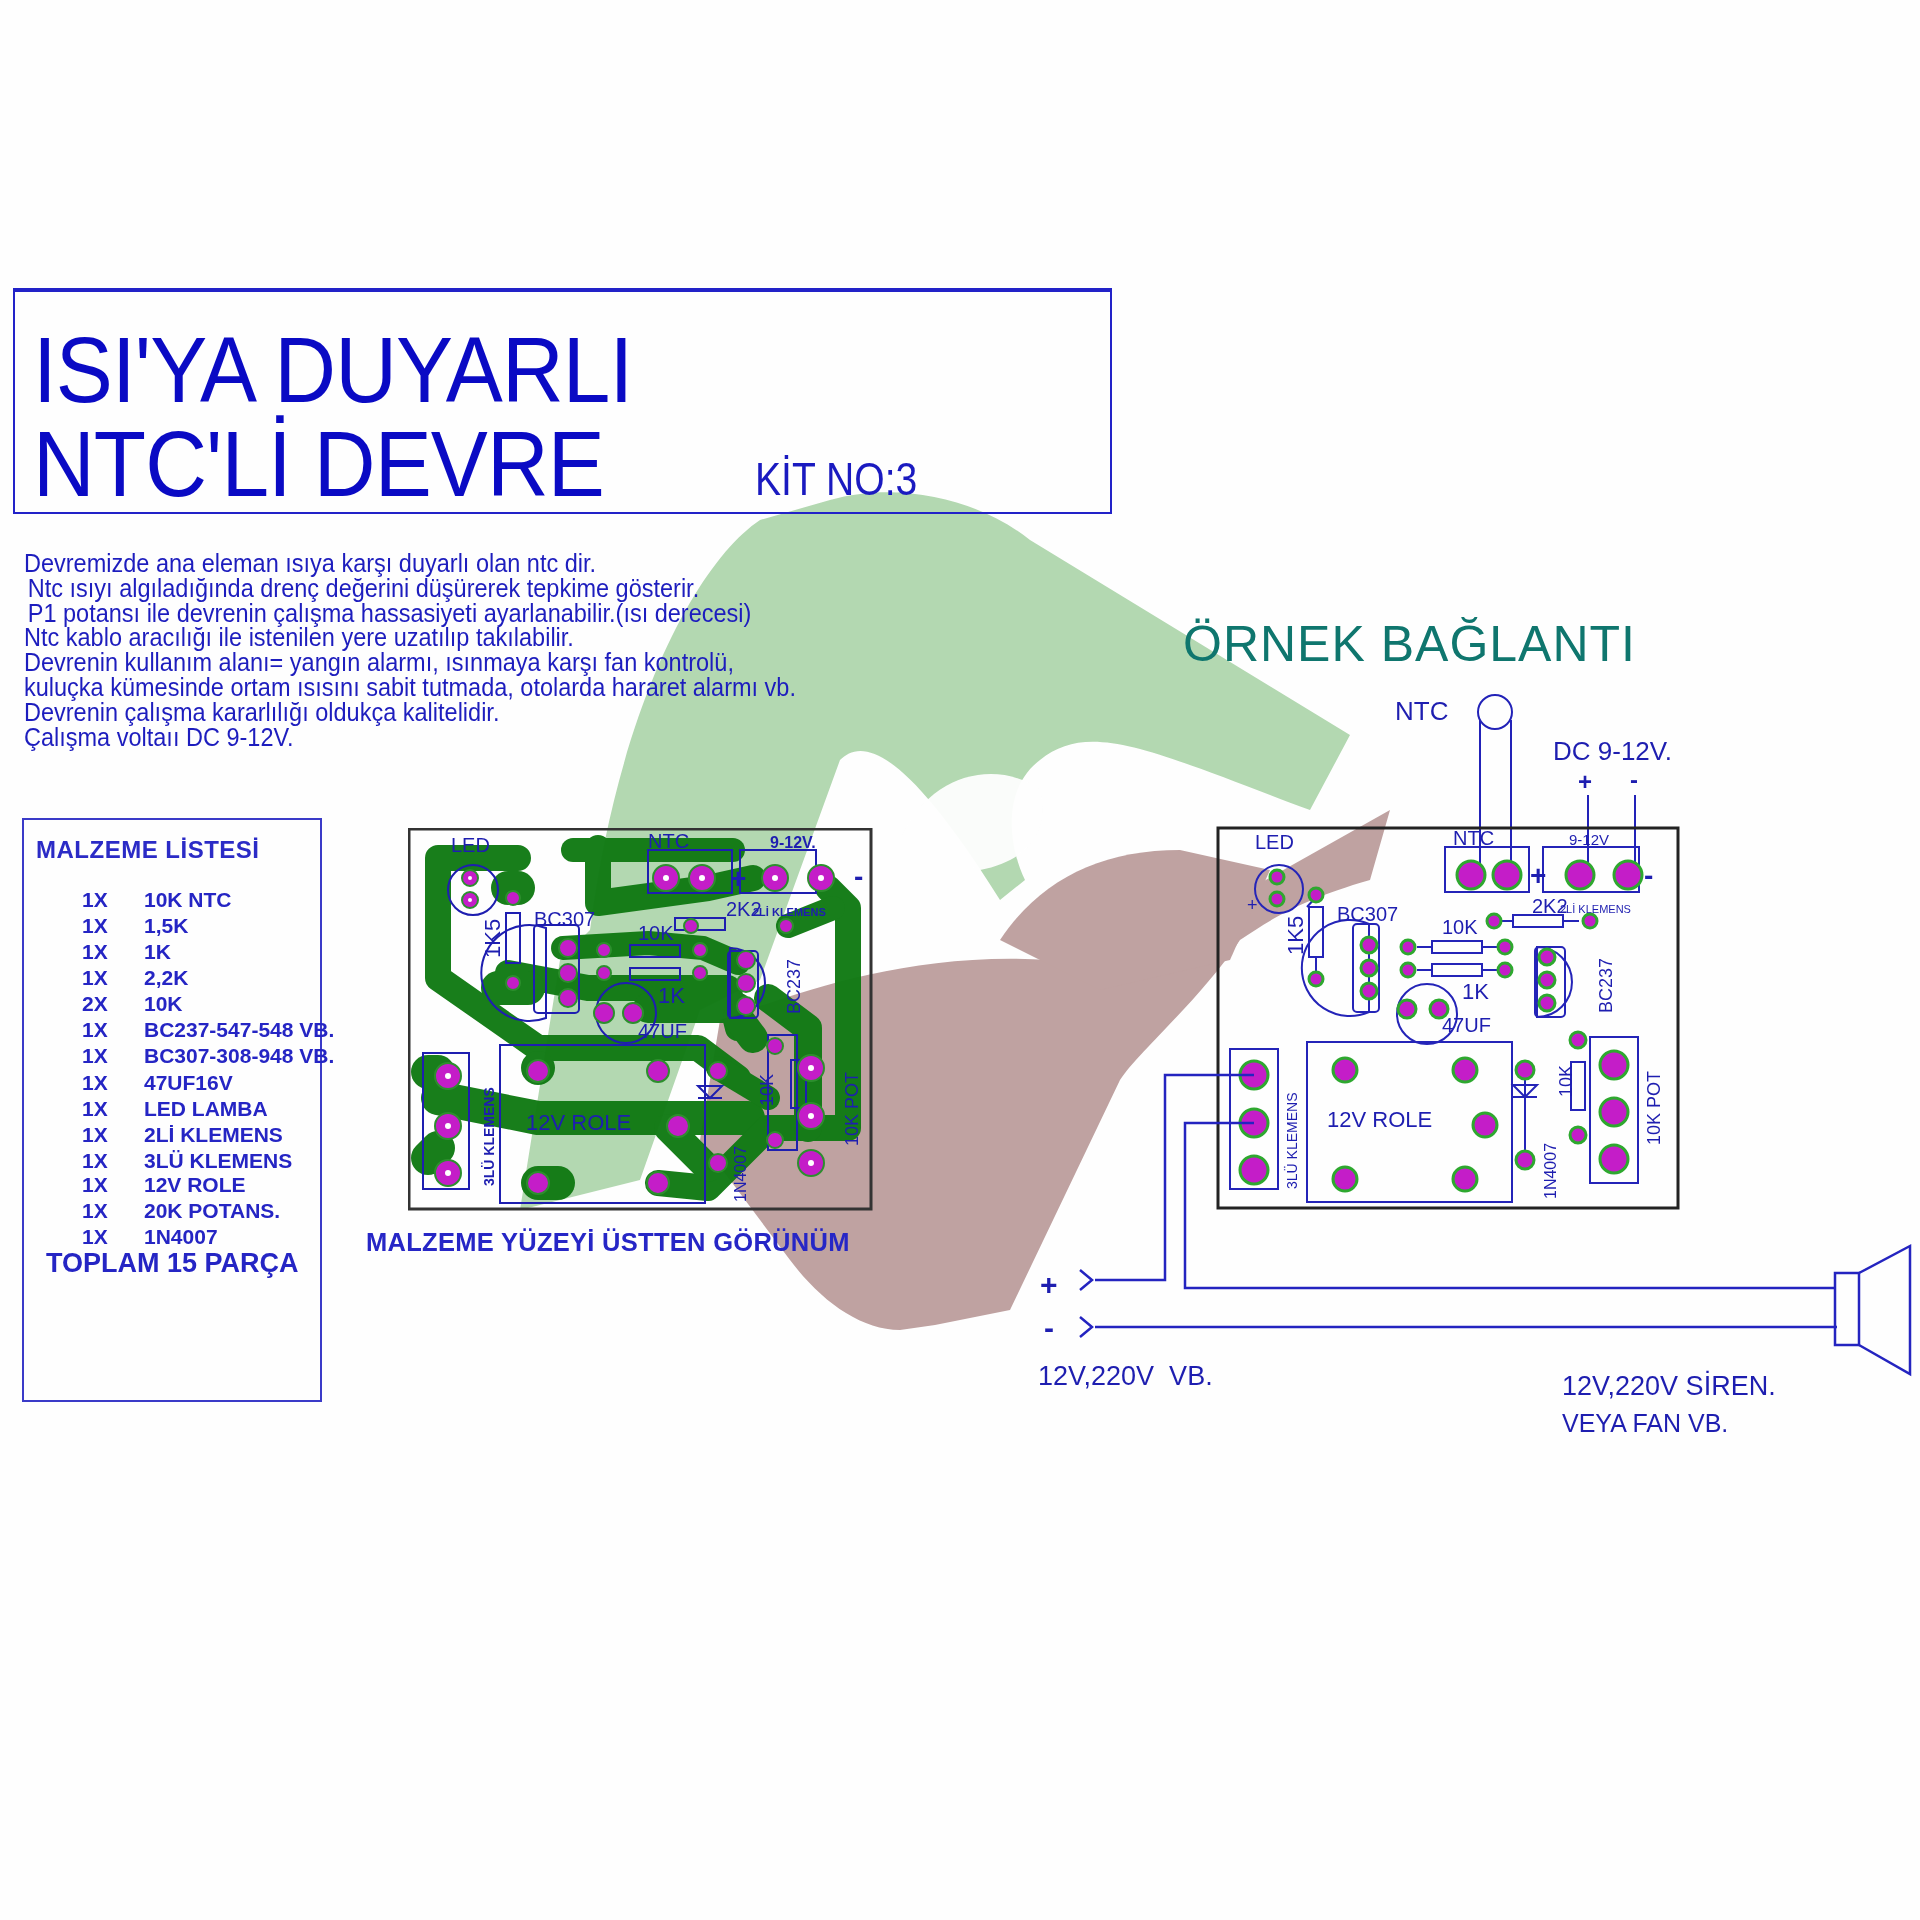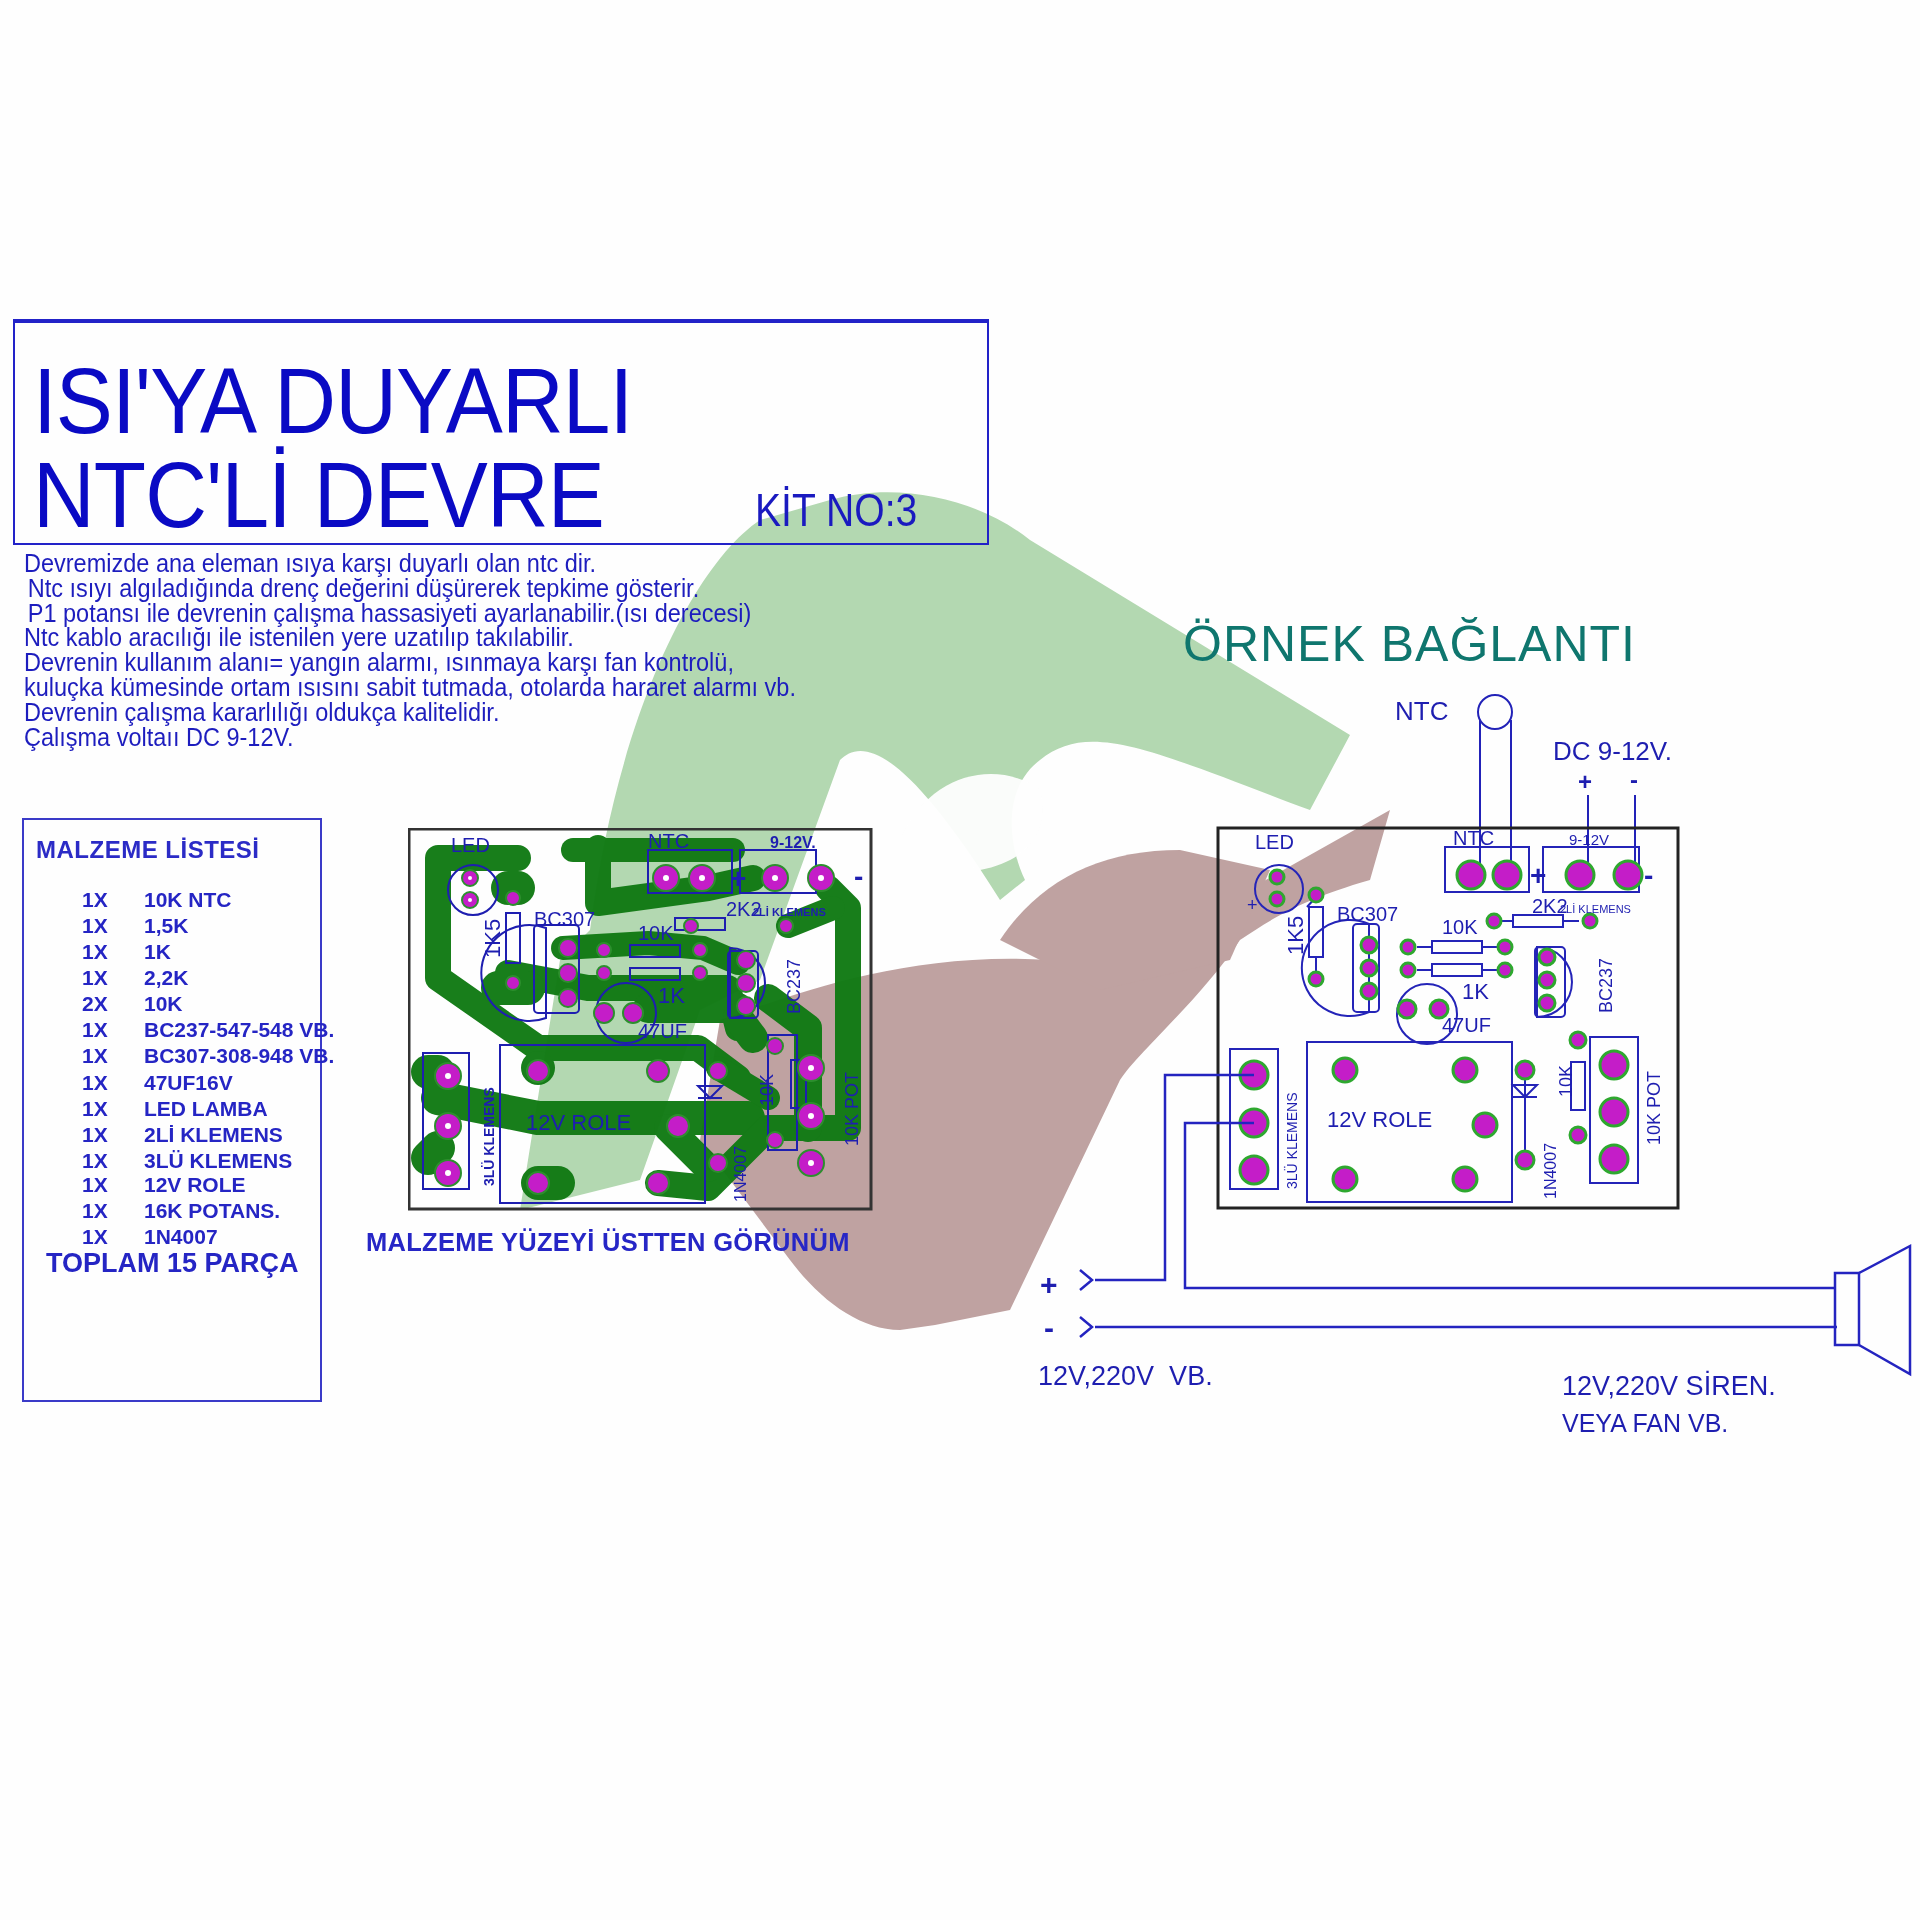--- a/index.html
+++ b/index.html
@@ -5,23 +5,23 @@
     html, body { margin: 0; padding: 0; }
     body {
       width: 1920px; height: 1920px; position: relative; overflow: hidden;
       background: #fefefe;
       font-family: "Liberation Sans", sans-serif;
       color: #1010b8;
     }
     .abs { position: absolute; }
     .watermark { position: absolute; left: 0; top: 0; width: 1920px; height: 1920px; z-index: 1; }
     .title-box {
-      left: 13px; top: 288px; width: 976px; height: 226px;
+      left: 13px; top: 288px; width: 1099px; height: 226px;
       border: 2px solid #2222c8; border-top-width: 4px; box-sizing: border-box;
-      background: transparent; z-index: 3; margin-top: 31px;
+      background: transparent; z-index: 3;
     }
     .title-line {
       position: absolute; font-size: 92px; line-height: 92px; color: #0a0ac4;
       transform: scaleX(0.93); transform-origin: left top; white-space: nowrap; letter-spacing: -1px;
     }
     .kit-no { position: absolute; font-size: 46px; color: #1a1ac0; transform: scaleX(0.85); transform-origin: left top; white-space: nowrap; }
     .desc { left: 24px; top: 551px; z-index: 3; font-size: 25px; line-height: 24.8px; color: #1d1dbe; white-space: nowrap; transform: scaleX(0.94); transform-origin: left top; }
     .desc div { height: 24.8px; }
     .parts-box {
       left: 22px; top: 818px; width: 300px; height: 584px;
@@ -75,21 +75,21 @@
   <div class="parts-row" style="top:119px"><span class="parts-qty">1X</span><span>1K</span></div>
   <div class="parts-row" style="top:145px"><span class="parts-qty">1X</span><span>2,2K</span></div>
   <div class="parts-row" style="top:171px"><span class="parts-qty">2X</span><span>10K</span></div>
   <div class="parts-row" style="top:197px"><span class="parts-qty">1X</span><span>BC237-547-548 VB.</span></div>
   <div class="parts-row" style="top:223px"><span class="parts-qty">1X</span><span>BC307-308-948 VB.</span></div>
   <div class="parts-row" style="top:250px"><span class="parts-qty">1X</span><span>47UF16V</span></div>
   <div class="parts-row" style="top:276px"><span class="parts-qty">1X</span><span>LED LAMBA</span></div>
   <div class="parts-row" style="top:302px"><span class="parts-qty">1X</span><span>2Lİ KLEMENS</span></div>
   <div class="parts-row" style="top:328px"><span class="parts-qty">1X</span><span>3LÜ KLEMENS</span></div>
   <div class="parts-row" style="top:352px"><span class="parts-qty">1X</span><span>12V ROLE</span></div>
-  <div class="parts-row" style="top:378px"><span class="parts-qty">1X</span><span>16K POTANS.</span></div>
+  <div class="parts-row" style="top:378px"><span class="parts-qty">1X</span><span>20K POTANS.</span></div>
   <div class="parts-row" style="top:404px"><span class="parts-qty">1X</span><span>1N4007</span></div>
   <div class="parts-total">TOPLAM 15 PARÇA</div>
 </div>
 
 <svg class="pcb" style="left:408px; top:828px;" width="466" height="390" viewBox="0 0 466 390">
   <rect x="1" y="1" width="462" height="380" fill="none" stroke="#333" stroke-width="3"></rect>
 
   <g fill="none" stroke="#117a14" stroke-linecap="round" stroke-linejoin="round" opacity="0.97">
     <path d="M 110 30 L 30 30 L 30 150 L 130 220 L 290 220 L 330 250" stroke-width="26"></path>
     <path d="M 100 60 L 110 60" stroke-width="34"></path>

